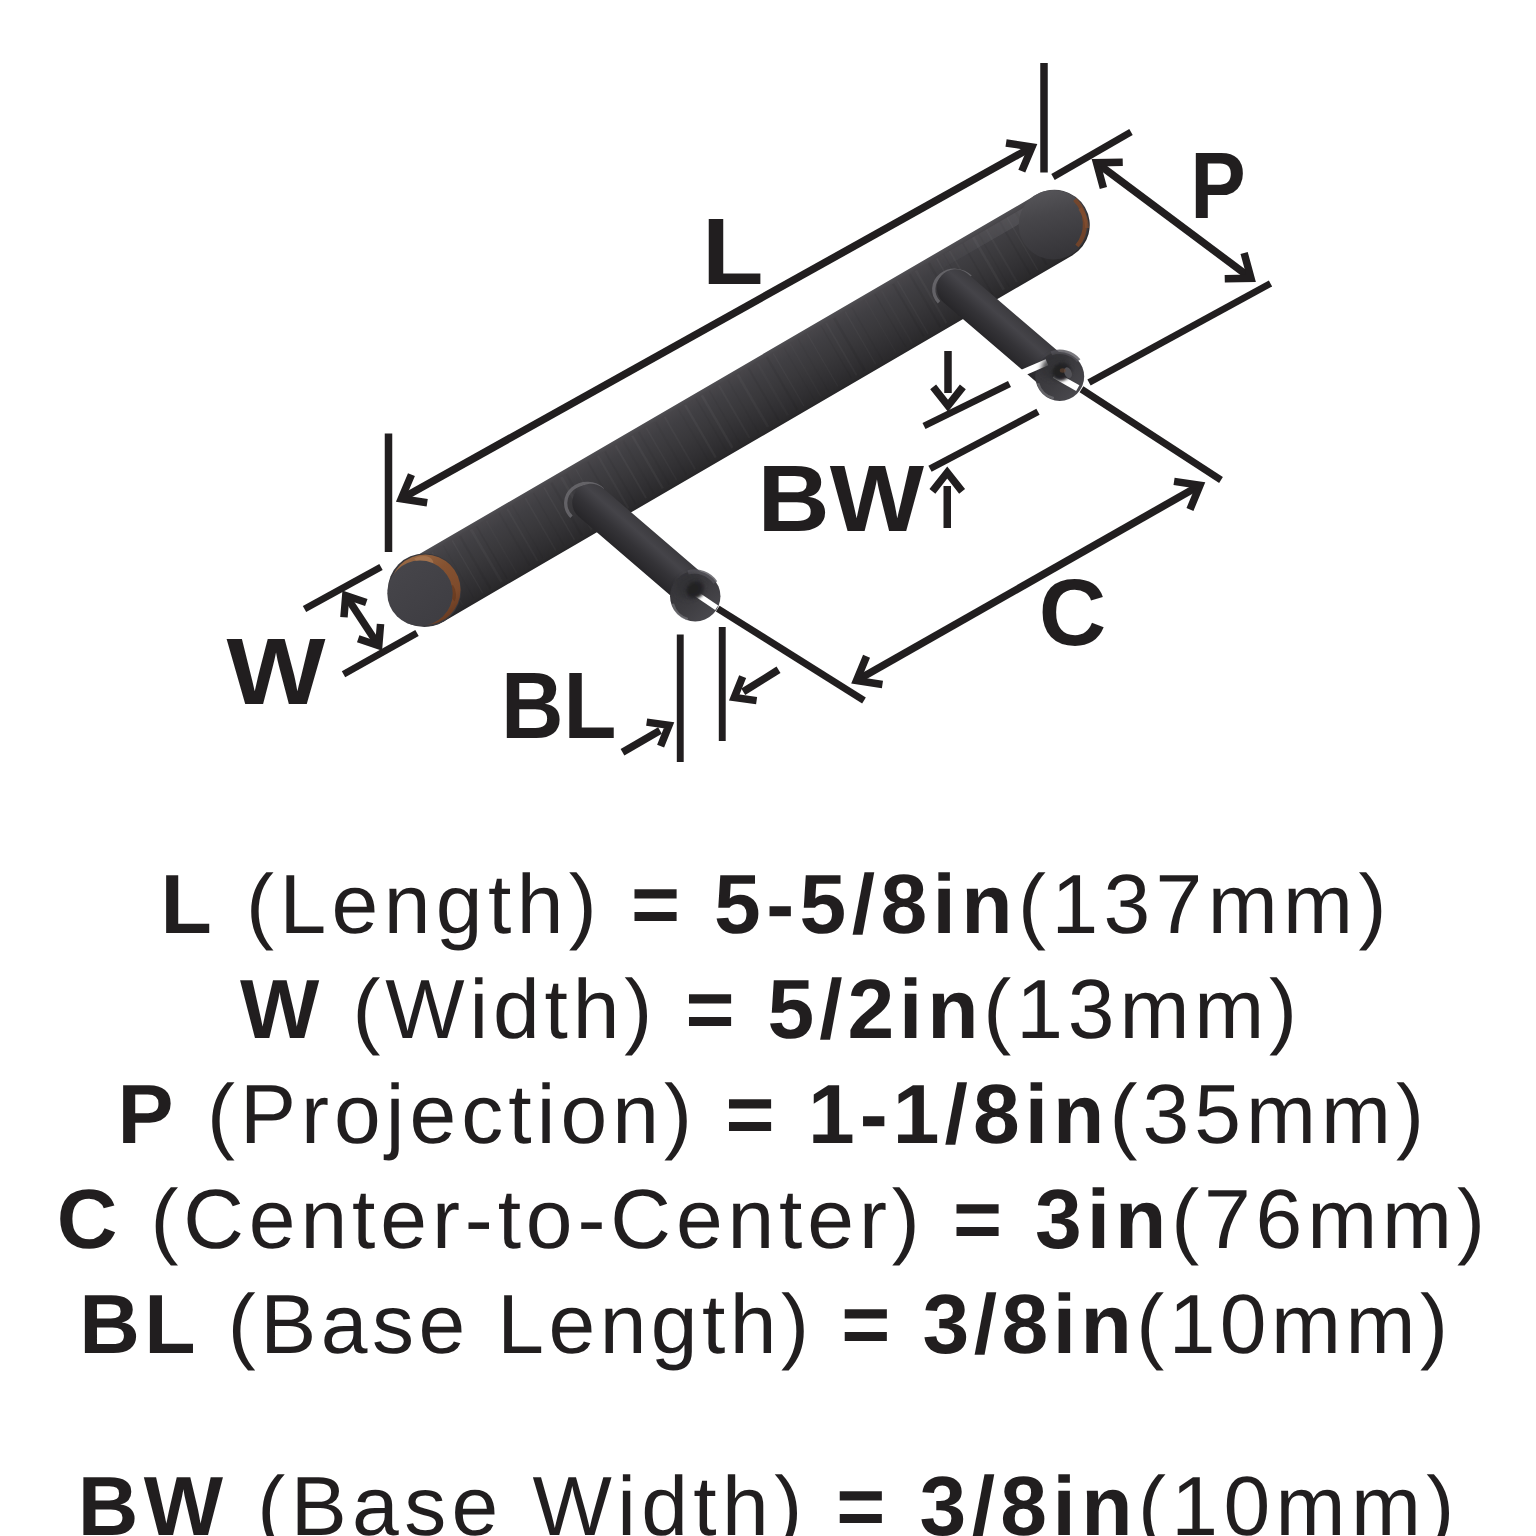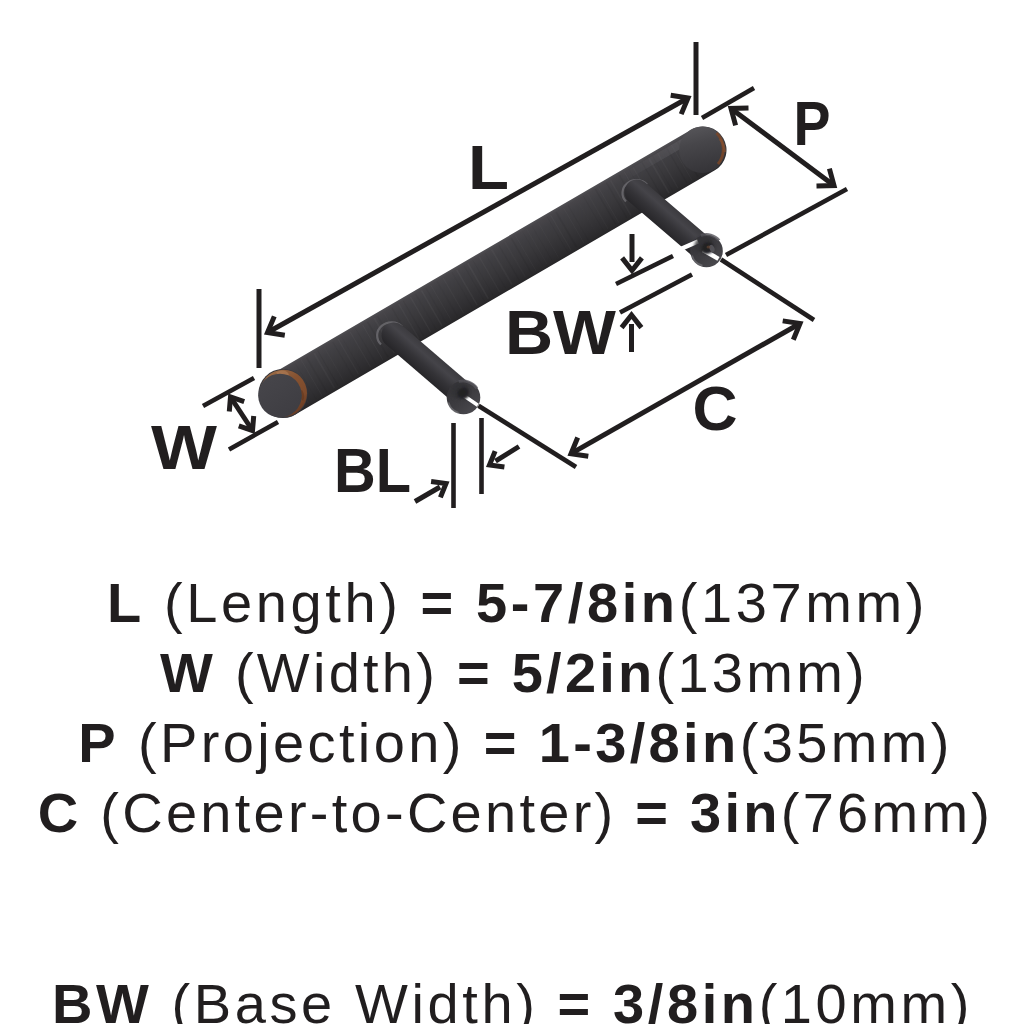--- a/index.html
+++ b/index.html
@@ -213,18 +213,19 @@
 <path d="M 431.1 481.4 L 446 483.5 L 440.4 497.4" fill="none" stroke="#211e1f" stroke-width="5" stroke-linejoin="miter"></path>
 <line x1="519" y1="446.5" x2="495.5" y2="461.2" stroke="#211e1f" stroke-width="5" stroke-linecap="butt"></line>
 <path d="M 504.4 467.1 L 489.5 465 L 495.1 451.1" fill="none" stroke="#211e1f" stroke-width="5" stroke-linejoin="miter"></path>
 <text x="488.5" y="189" font-family="Liberation Sans, sans-serif" font-weight="bold" font-size="63" fill="#211e1f" text-anchor="middle" textLength="41" lengthAdjust="spacingAndGlyphs">L</text>
 <text x="812" y="145" font-family="Liberation Sans, sans-serif" font-weight="bold" font-size="63" fill="#211e1f" text-anchor="middle" textLength="37" lengthAdjust="spacingAndGlyphs">P</text>
 <text x="184" y="469" font-family="Liberation Sans, sans-serif" font-weight="bold" font-size="63" fill="#211e1f" text-anchor="middle" textLength="66" lengthAdjust="spacingAndGlyphs">W</text>
 <text x="715" y="430" font-family="Liberation Sans, sans-serif" font-weight="bold" font-size="63" fill="#211e1f" text-anchor="middle" textLength="45" lengthAdjust="spacingAndGlyphs">C</text>
 <text x="372.5" y="492" font-family="Liberation Sans, sans-serif" font-weight="bold" font-size="63" fill="#211e1f" text-anchor="middle" textLength="77" lengthAdjust="spacingAndGlyphs">BL</text>
 <text x="560.5" y="354" font-family="Liberation Sans, sans-serif" font-weight="bold" font-size="63" fill="#211e1f" text-anchor="middle" textLength="111" lengthAdjust="spacingAndGlyphs">BW</text>
 </svg>
-<div class="tl" style="top:575.3px;letter-spacing:3.6px;left:5.5px"><b>L</b> (Length) <b>= 5-7/8in</b>(137mm)</div>
+<div class="tl" style="top:575.3px;letter-spacing:3.6px;left:5.5px"><b>L</b> (Length) <b>= 5-5/8in</b>(137mm)</div>
 <div class="tl" style="top:645.3px;letter-spacing:3.25px;left:2.0px"><b>W</b> (Width) <b>= 5/2in</b>(13mm)</div>
-<div class="tl" style="top:715.3px;letter-spacing:3.37px;left:3.5px"><b>P</b> (Projection) <b>= 1-3/8in</b>(35mm)</div>
+<div class="tl" style="top:715.3px;letter-spacing:3.37px;left:3.5px"><b>P</b> (Projection) <b>= 1-1/8in</b>(35mm)</div>
 <div class="tl" style="top:785.3px;letter-spacing:3.26px;left:3.5px"><b>C</b> (Center-to-Center) <b>= 3in</b>(76mm)</div>
+<div class="tl" style="top:855.3px;letter-spacing:2.97px;left:-1.5px"><b>BL</b> (Base Length) <b>= 3/8in</b>(10mm)</div>
 <div class="tl" style="top:976px;letter-spacing:3.6px;left:0.5px"><b>BW</b> (Base Width) <b>= 3/8in</b>(10mm)</div>
 </div>
 
 </body></html>

